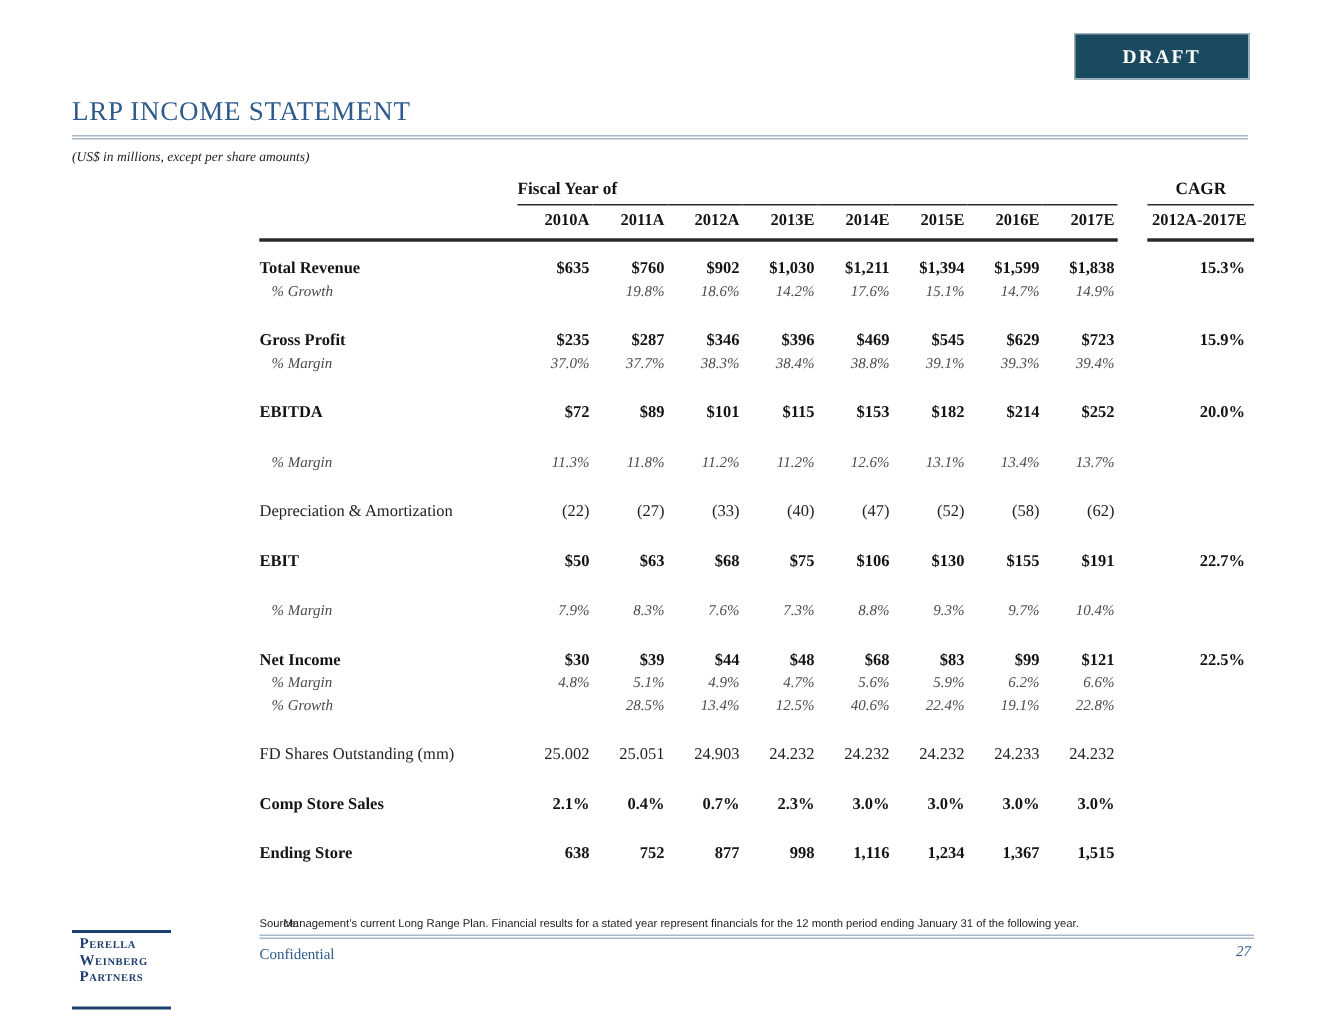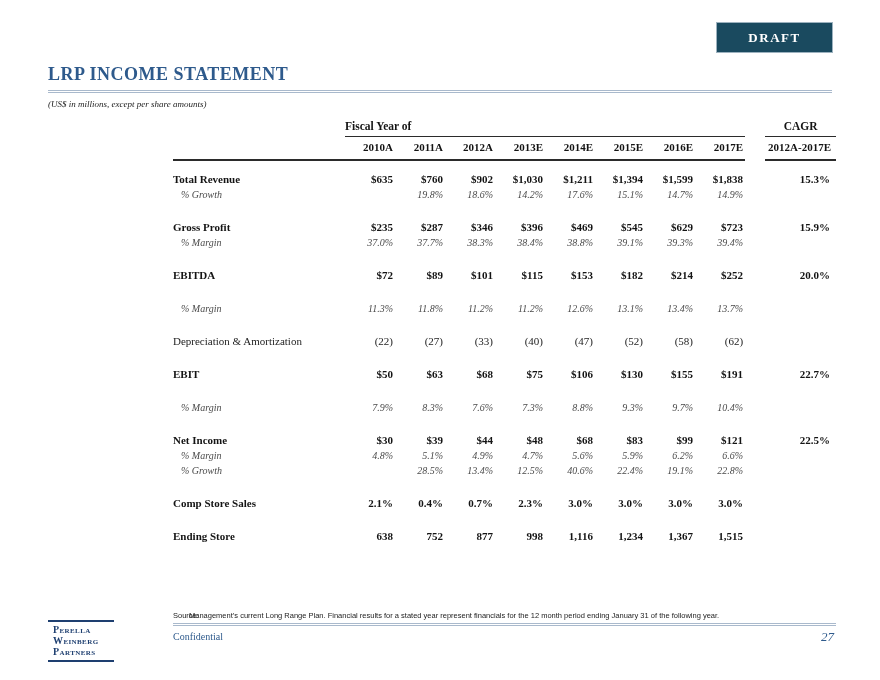--- a/index.html
+++ b/index.html
@@ -14,21 +14,21 @@
   }
   *{margin:0;padding:0;box-sizing:border-box;}
   html,body{background:#e8e8e8;}
   body{font-family:"Liberation Serif","DejaVu Serif",serif;}
   .slide{position:relative;width:880px;height:680px;background:#ffffff;overflow:hidden;margin:0 auto;}
 
   
   .draft-box{position:absolute;top:22px;right:47px;width:117px;height:31px;background:var(--draft-bg);
     border:1px solid var(--draft-border);color:#ffffff;display:flex;align-items:center;justify-content:center;
     font-size:13px;font-weight:bold;letter-spacing:1.5px;}
-  .page-title{position:absolute;left:48px;top:64px;font-size:18px;font-weight:bold;color:var(--accent-blue);letter-spacing:.5px;}
+  .page-title{position:absolute;left:48px;top:64px;font-size:18px;font-weight:normal;color:var(--accent-blue);letter-spacing:.5px;}
   .title-rule{position:absolute;left:48px;top:90px;width:784px;height:3px;
     border-top:1px solid var(--rule-blue);border-bottom:1px solid var(--rule-blue);}
   .subtitle{position:absolute;left:48px;top:99px;font-size:9px;font-style:italic;color:#222;}
 
   
   .fin-table{position:absolute;left:173px;top:119px;}
   table{border-collapse:collapse;table-layout:fixed;width:663px;}
   col.c-label{width:172px;} col.c-year{width:50px;} col.c-gap{width:20px;} col.c-cagr{width:71px;}
   td{vertical-align:bottom;line-height:15px;overflow:hidden;white-space:nowrap;}
   .group-row td{font-size:11.5px;font-weight:bold;color:var(--text-dark);padding-bottom:2px;}
@@ -47,23 +47,23 @@
   tr.gap td{padding-top:18px;}
   tr.first td{padding-top:11px;}
 
   
   .source-line{position:absolute;left:173px;top:611px;width:663px;
     font-family:"Liberation Sans","DejaVu Sans",sans-serif;font-size:7.5px;color:#1c1c1c;}
   .source-line .src-label{font-weight:normal;display:inline-block;width:16px;}
   .source-rule{position:absolute;left:173px;top:623px;width:663px;height:3px;
     border-top:1px solid var(--rule-blue);border-bottom:1px solid var(--rule-blue);}
   .confidential{position:absolute;left:173px;top:631px;font-size:10px;color:var(--accent-blue);}
-  .page-number{position:absolute;right:46px;top:629px;font-size:13px;font-style:italic;color:var(--accent-blue);}
+  .page-number{position:absolute;right:46px;top:629px;font-size:10px;font-style:italic;color:var(--accent-blue);}
   .logo{position:absolute;left:48px;top:620px;width:66px;border-top:2px solid var(--logo-navy);
-    border-bottom:2px solid var(--logo-navy);padding:2px 0 3px 5px;color:var(--logo-navy);
+    border-bottom:2px solid var(--logo-navy);padding:2px 0 14px 5px;color:var(--logo-navy);
     font-weight:bold;font-size:10px;line-height:11px;font-variant:small-caps;letter-spacing:.4px;}
 </style>
 </head>
 <body>
 
 <div class="slide">
 
   <div class="draft-box">
     <span>DRAFT</span>
   </div>
@@ -258,20 +258,33 @@
             <td class="val">28.5%</td>
             <td class="val">13.4%</td>
             <td class="val">12.5%</td>
             <td class="val">40.6%</td>
             <td class="val">22.4%</td>
             <td class="val">19.1%</td>
             <td class="val">22.8%</td>
             <td></td>
             <td class="cagr"></td>
           </tr>
+          <tr class="row-plain gap">
+            <td class="label">FD Shares Outstanding (mm)</td>
+            <td class="val">25.002</td>
+            <td class="val">25.051</td>
+            <td class="val">24.903</td>
+            <td class="val">24.232</td>
+            <td class="val">24.232</td>
+            <td class="val">24.232</td>
+            <td class="val">24.233</td>
+            <td class="val">24.232</td>
+            <td></td>
+            <td class="cagr"></td>
+          </tr>
           <tr class="row-bold gap">
             <td class="label">Comp Store Sales</td>
             <td class="val">2.1%</td>
             <td class="val">0.4%</td>
             <td class="val">0.7%</td>
             <td class="val">2.3%</td>
             <td class="val">3.0%</td>
             <td class="val">3.0%</td>
             <td class="val">3.0%</td>
             <td class="val">3.0%</td>

